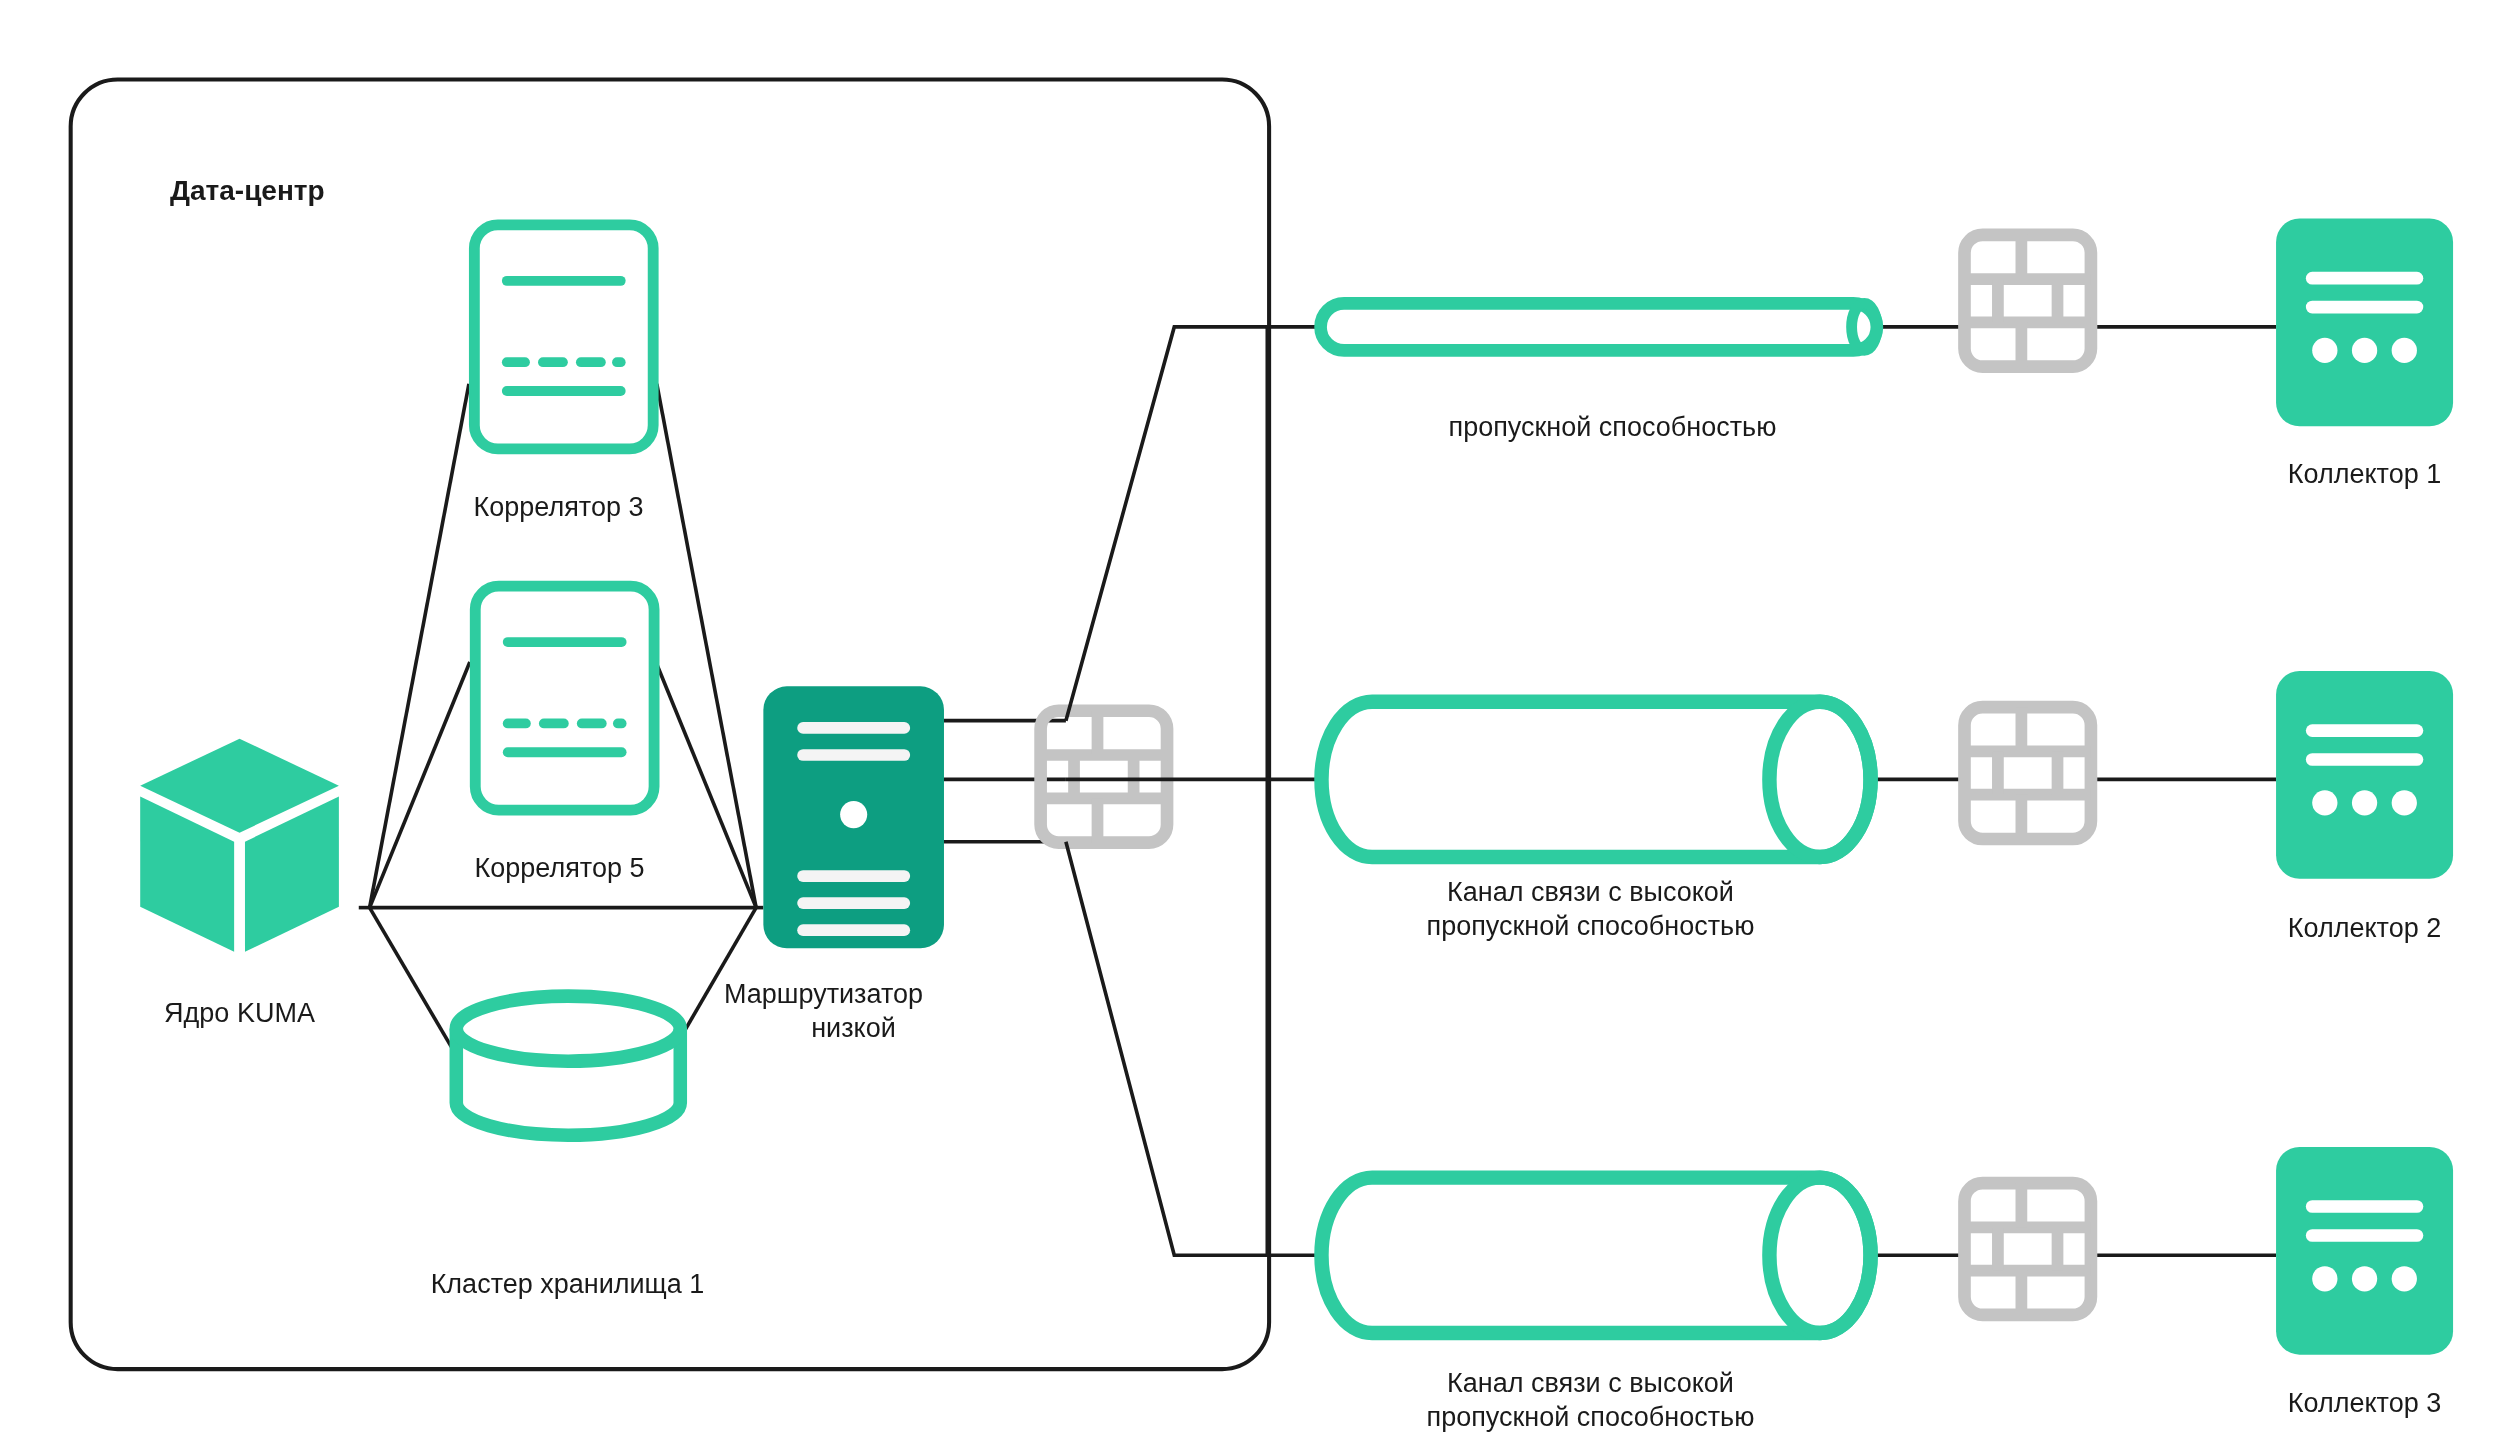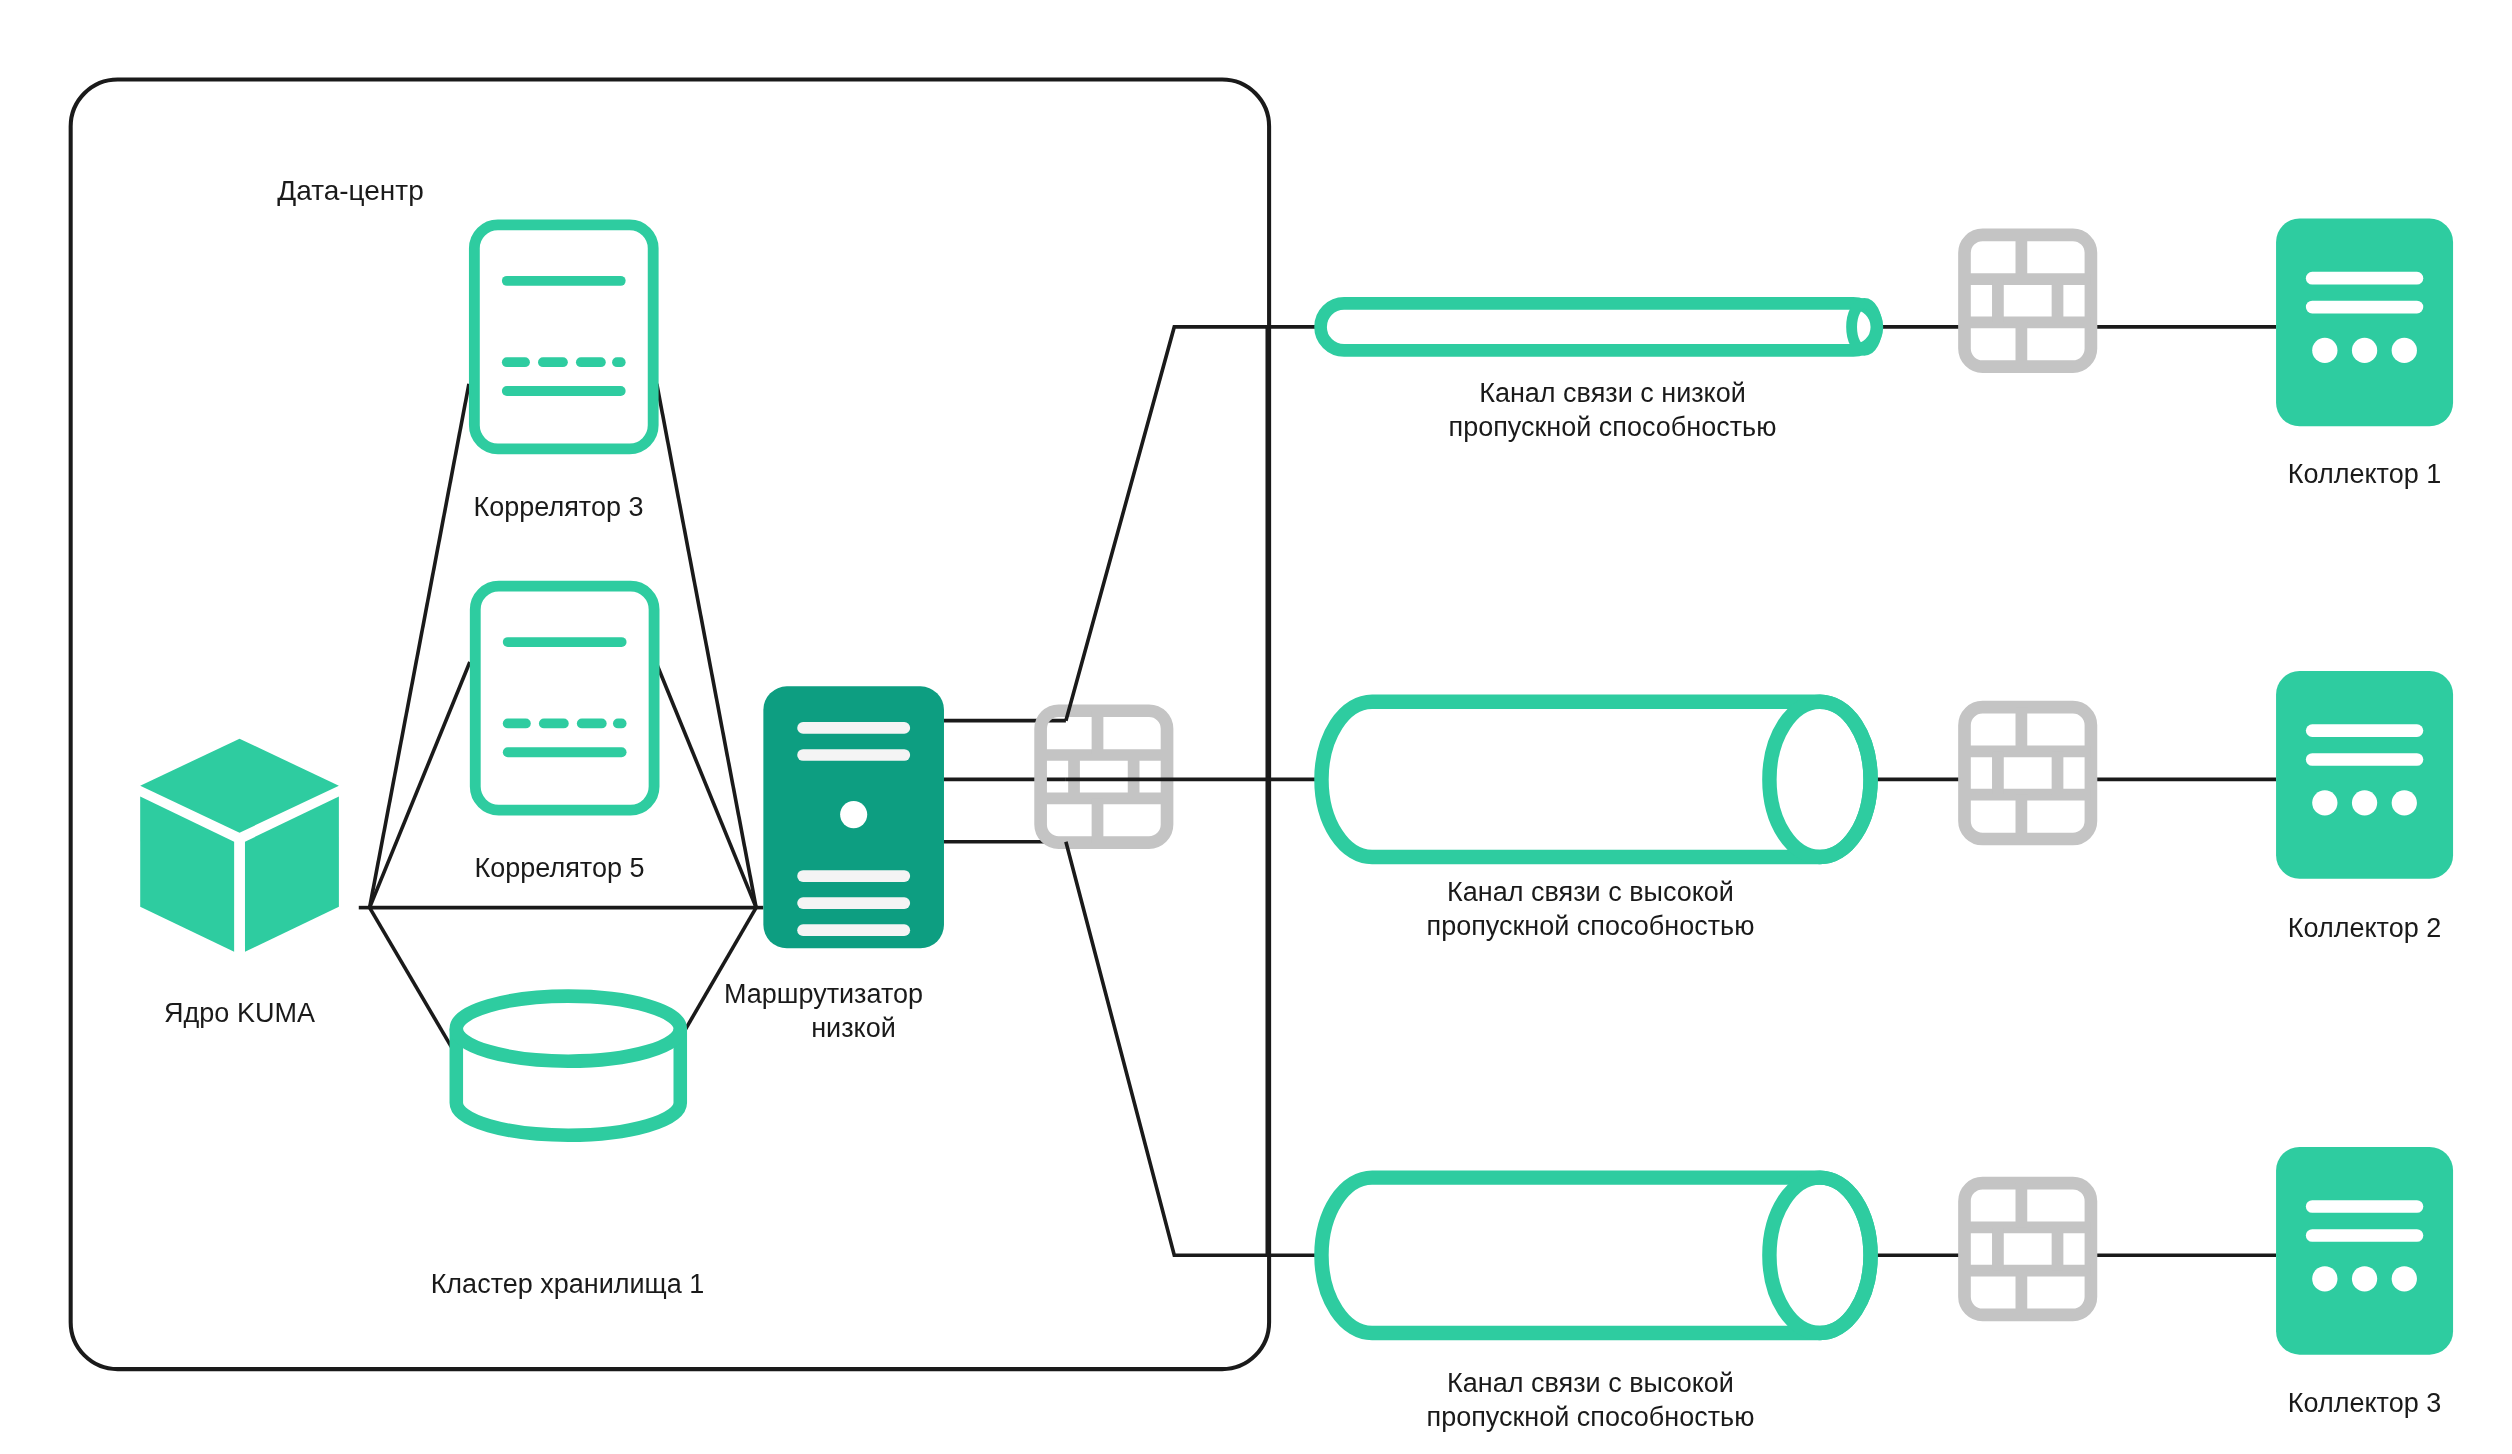--- a/index.html
+++ b/index.html
@@ -29,23 +29,23 @@
     position: absolute;
     font-family: "Liberation Sans", sans-serif;
     color: #1a1a1a;
     font-size: 27px;
     line-height: 36px;
     text-align: center;
     white-space: pre;
     letter-spacing: 0px;
   }
   .lbl.bold {
-    font-weight: normal;
+    font-weight: bold;
     font-size: 28px;
-    text-align: center;
+    text-align: left;
   }
 </style>
 </head>
 <body>
 
 <div id="stage">
 
   <svg id="diagram-svg" viewBox="0 0 2781 1610" xmlns="http://www.w3.org/2000/svg">
 
     <defs>
@@ -216,21 +216,20 @@
 
   <div class="lbl" style="left:361px; top:850px; width:397px;">Коррелятор 5</div>
 
   <div class="lbl" style="left:41px; top:979px; width:397px;margin-top:16px;">Ядро KUMA</div>
 
   <div class="lbl" style="left:369px; top:1266px; width:397px;">Кластер хранилища 1</div>
 
   <div class="lbl" style="left:625px; top:976px; width:397px;">Маршрутизатор</div>
   <div class="lbl" style="left:655px; top:1010px; width:397px;">низкой</div>
 
-  <div class="lbl" style="left:1382px; top:375px; width:461px;">Канал связи с низкой</div>
   <div class="lbl" style="left:1382px; top:409px; width:461px;">пропускной способностью</div>
 
   <div class="lbl" style="left:1360px; top:874px; width:461px;">Канал связи с высокой</div>
   <div class="lbl" style="left:1360px; top:908px; width:461px;">пропускной способностью</div>
 
   <div class="lbl" style="left:1360px; top:1365px; width:461px;">Канал связи с высокой</div>
   <div class="lbl" style="left:1360px; top:1399px; width:461px;">пропускной способностью</div>
 
   <div class="lbl" style="left:2166px; top:456px; width:397px;">Коллектор 1</div>
 

